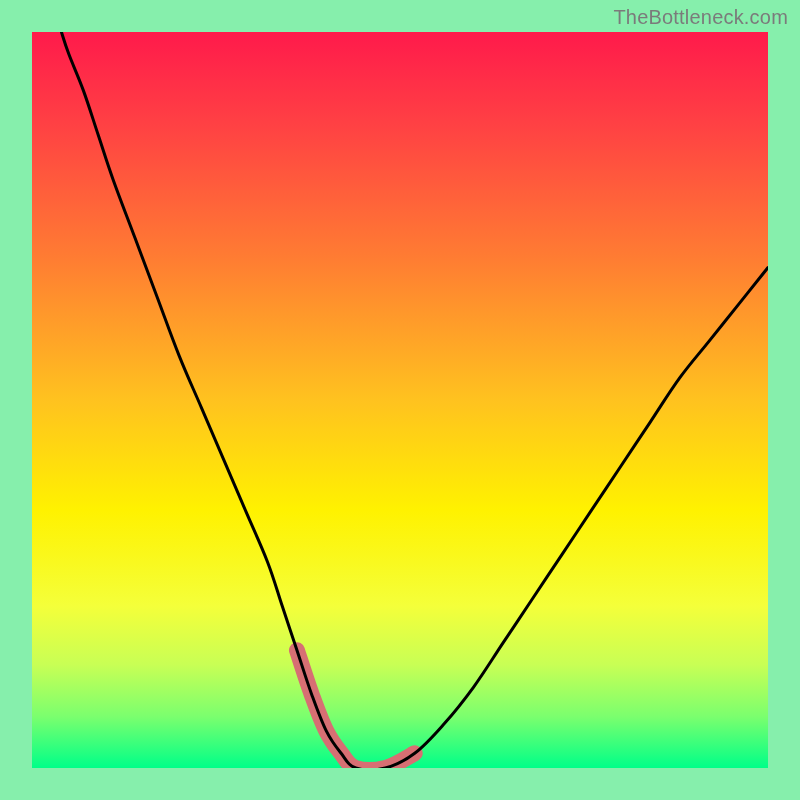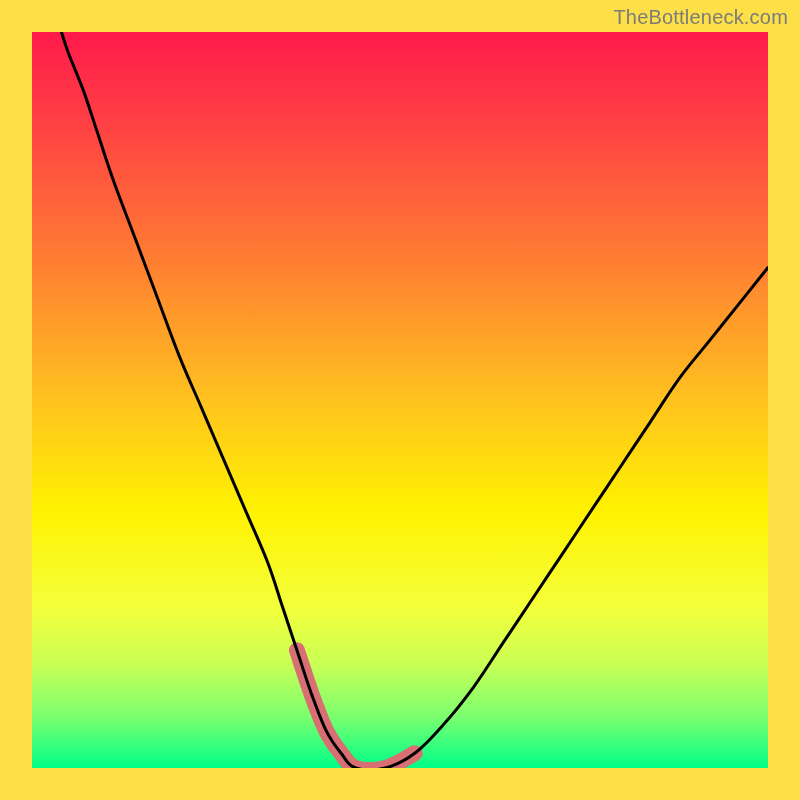--- a/index.html
+++ b/index.html
@@ -10,21 +10,21 @@
     background: #000;
     overflow: hidden;
     font-family: Arial, Helvetica, sans-serif;
   }
   .frame {
     position: absolute;
     top: 0;
     left: 0;
     width: 800px;
     height: 800px;
-    background: #fde047;
+    background: #86efac;
   }
   .watermark {
     position: absolute;
     top: 6px;
     right: 12px;
     color: #7b7b7b;
     font-size: 20px;
     font-weight: 500;
     letter-spacing: 0.2px;
     z-index: 10;

